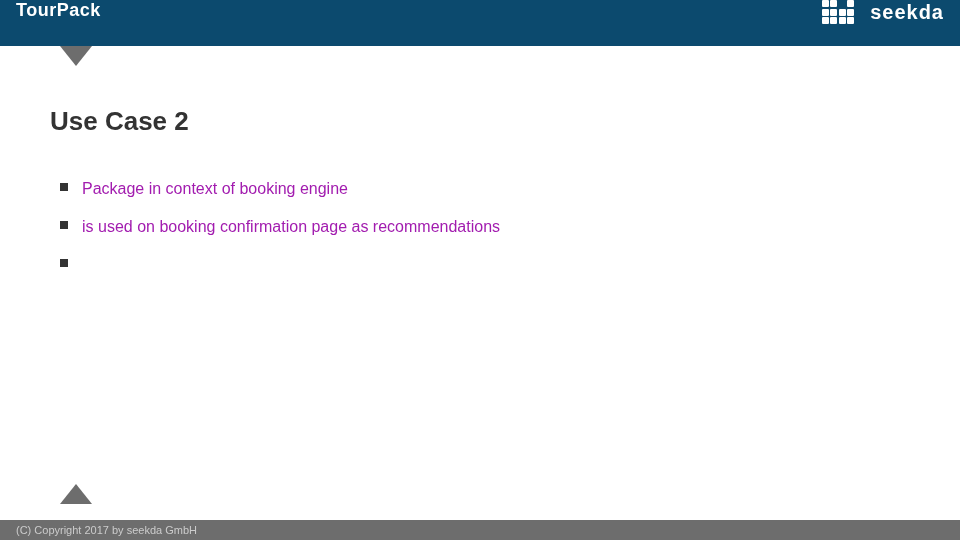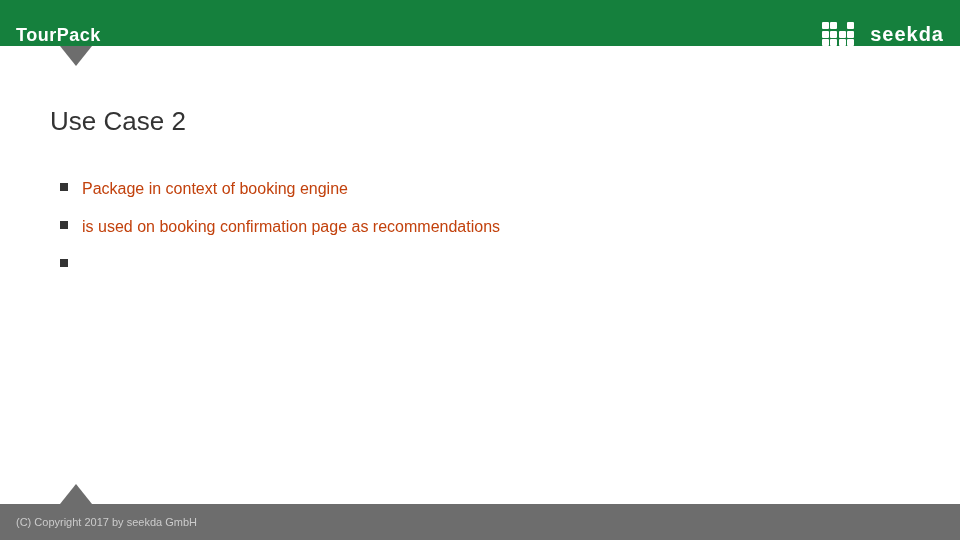--- a/index.html
+++ b/index.html
@@ -14,23 +14,23 @@
       font-family: Arial, sans-serif;
       background: #ffffff;
       overflow: hidden;
       position: relative;
     }
 
     
     .header {
       width: 100%;
       height: 46px;
-      background: #15803d;
+      background: #0c4a6e;
       display: flex;
-      align-items: flex-end;
+      align-items: flex-start;
       justify-content: space-between;
       padding: 0 16px;
     }
 
     .header-title {
       color: #ffffff;
       font-size: 18px;
       font-weight: bold;
       letter-spacing: 0.5px;
     }
@@ -77,57 +77,57 @@
       border-top: 20px solid #6d6d6d;
     }
 
     
     .main-content {
       padding: 60px 50px 40px 50px;
     }
 
     .page-title {
       font-size: 26px;
-      font-weight: normal;
+      font-weight: bold;
       color: #333333;
       margin-bottom: 40px;
     }
 
     
     .bullet-list {
       list-style: none;
       padding-left: 10px;
     }
 
     .bullet-list li {
       display: flex;
       align-items: flex-start;
       margin-bottom: 14px;
       font-size: 16px;
-      color: #c2410c;
+      color: #a21caf;
       line-height: 1.5;
       text-align: center;
     }
 
     .bullet-square {
       display: inline-block;
       width: 8px;
       height: 8px;
       background: #333333;
       margin-right: 14px;
       margin-top: 6px;
       flex-shrink: 0;
     }
 
     
     .footer {
       position: absolute;
       bottom: 0;
       width: 100%;
-      height: 36px;
+      height: 20px;
       background: #6d6d6d;
       display: flex;
       align-items: center;
       padding: 0 16px;
     }
 
     .footer-nav-arrow {
       position: absolute;
       bottom: 36px;
       left: 60px;

